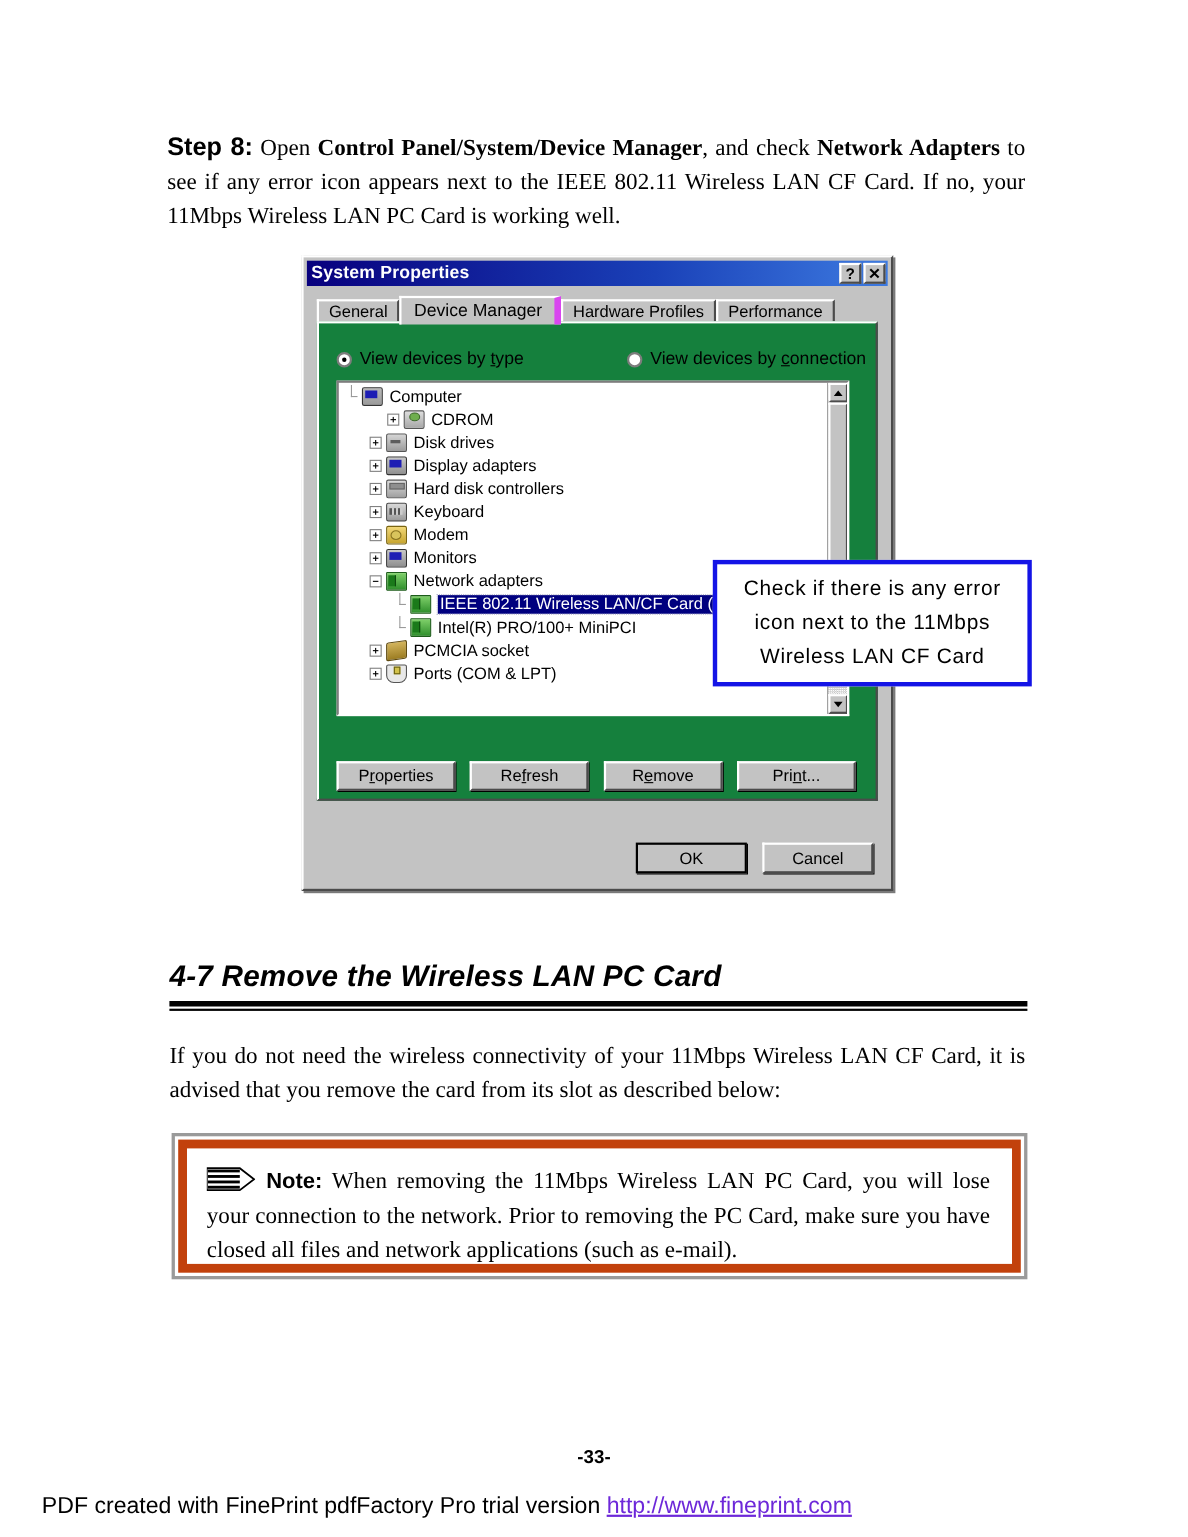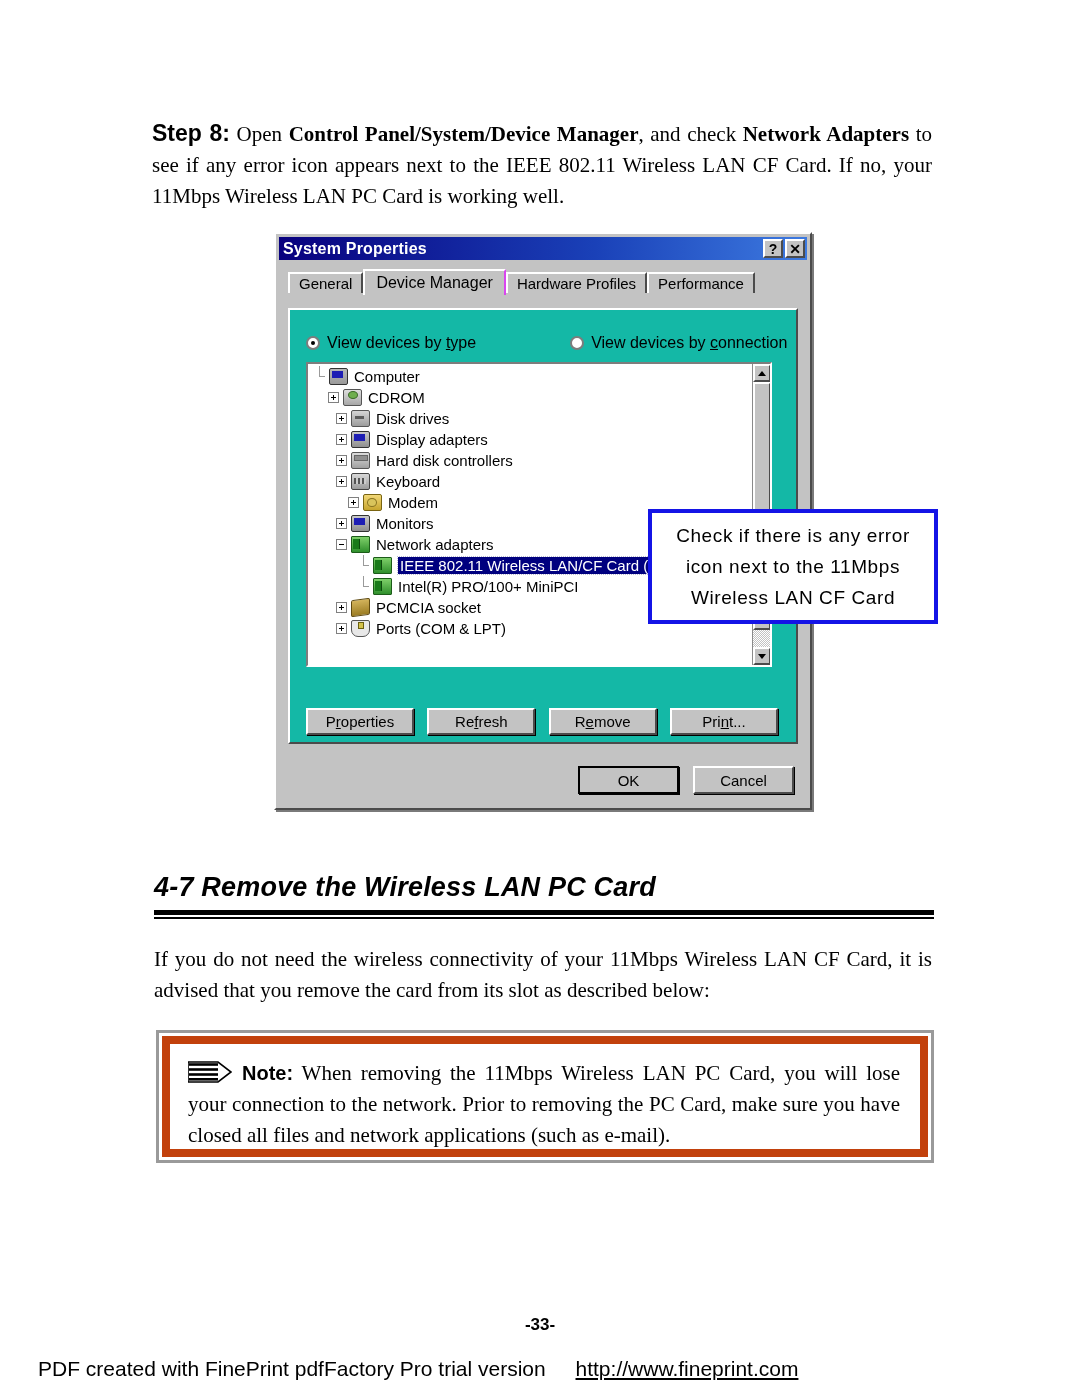--- a/index.html
+++ b/index.html
@@ -117,30 +117,30 @@
     color: #000;
   }
   .tab.active {
     height: 26px;
     margin-bottom: -2px;
     z-index: 4;
     font-size: 16px;
     padding: 0 11px;
     border-top: 2px solid #ffffff;
     border-left: 2px solid #ffffff;
-    border-right: 2px solid #d946ef;
+    border-right: 6px solid #d946ef;
   }
 
   .tabpanel {
     position: absolute;
     left: 12px;
-    top: 74px;
+    top: 58px;
     width: 510px;
     height: 436px;
-    background: #14b8a6;
+    background: #15803d;
     border-top: 2px solid #ffffff;
     border-left: 2px solid #ffffff;
     border-right: 2px solid #4b4b4b;
     border-bottom: 2px solid #4b4b4b;
     box-sizing: border-box;
   }
 
   
   .radio-row {
     position: absolute;
@@ -485,23 +485,22 @@
     top: 1357px;
     width: 1080px;
     text-align: left;
     padding-left: 38px;
     box-sizing: border-box;
     font-family: "Liberation Sans", sans-serif;
     font-size: 21px;
     color: #000;
   }
   .footer-link {
-    color: #000000;
+    color: #6d28d9;
     text-decoration: underline;
-    margin-left: 24px;
   }
 </style>
 </head>
 <body>
 
 <div class="page-content">
   <p class="step-para">
     <span class="step-label">Step 8:</span><span id="step-rich"><span> Open </span><span class="b">Control Panel/System/Device Manager</span><span>, and check </span><span class="b">Network Adapters</span><span> to see if any error icon appears next to the IEEE 802.11 Wireless LAN CF Card.   If no, your 11Mbps Wireless LAN PC Card is working well.</span></span>
   </p>
 </div>
@@ -534,21 +533,21 @@
       </div>
     </div>
 
     <div class="treebox">
       <div class="treeinner" id="tree-rows">
           <div class="trow" style="padding-left: 6px;">
             <span class="dashes"></span>
             <span class="ico ico-computer"></span>
             <span class="tlabel">Computer</span>
           </div>
-          <div class="trow" style="padding-left: 20px;">
+          <div class="trow" style="padding-left: 44px;">
             <span class="expander plus"></span>
             <span class="ico ico-cdrom"></span>
             <span class="tlabel">CDROM</span>
           </div>
           <div class="trow" style="padding-left: 28px;">
             <span class="expander plus"></span>
             <span class="ico ico-disk"></span>
             <span class="tlabel">Disk drives</span>
           </div>
           <div class="trow" style="padding-left: 28px;">
@@ -559,21 +558,21 @@
           <div class="trow" style="padding-left: 28px;">
             <span class="expander plus"></span>
             <span class="ico ico-floppy"></span>
             <span class="tlabel">Hard disk controllers</span>
           </div>
           <div class="trow" style="padding-left: 28px;">
             <span class="expander plus"></span>
             <span class="ico ico-keyboard"></span>
             <span class="tlabel">Keyboard</span>
           </div>
-          <div class="trow" style="padding-left: 40px;">
+          <div class="trow" style="padding-left: 28px;">
             <span class="expander plus"></span>
             <span class="ico ico-modem"></span>
             <span class="tlabel">Modem</span>
           </div>
           <div class="trow" style="padding-left: 28px;">
             <span class="expander plus"></span>
             <span class="ico ico-display"></span>
             <span class="tlabel">Monitors</span>
           </div>
           <div class="trow" style="padding-left: 28px;">

